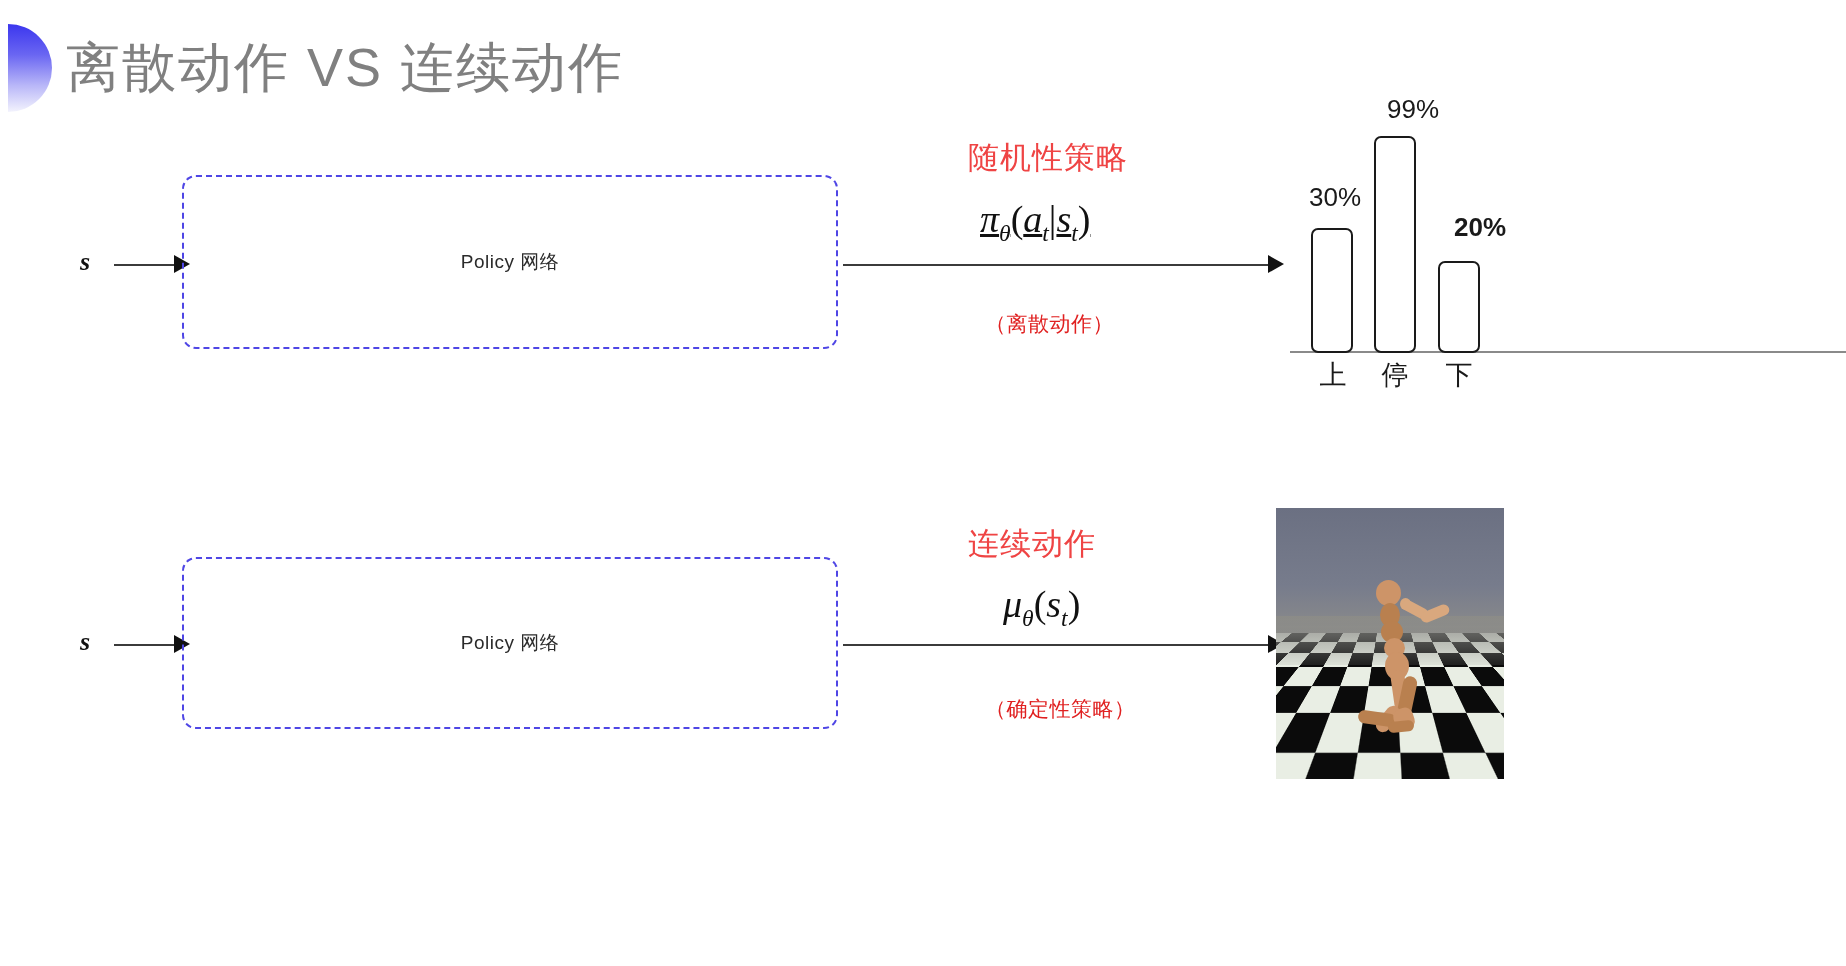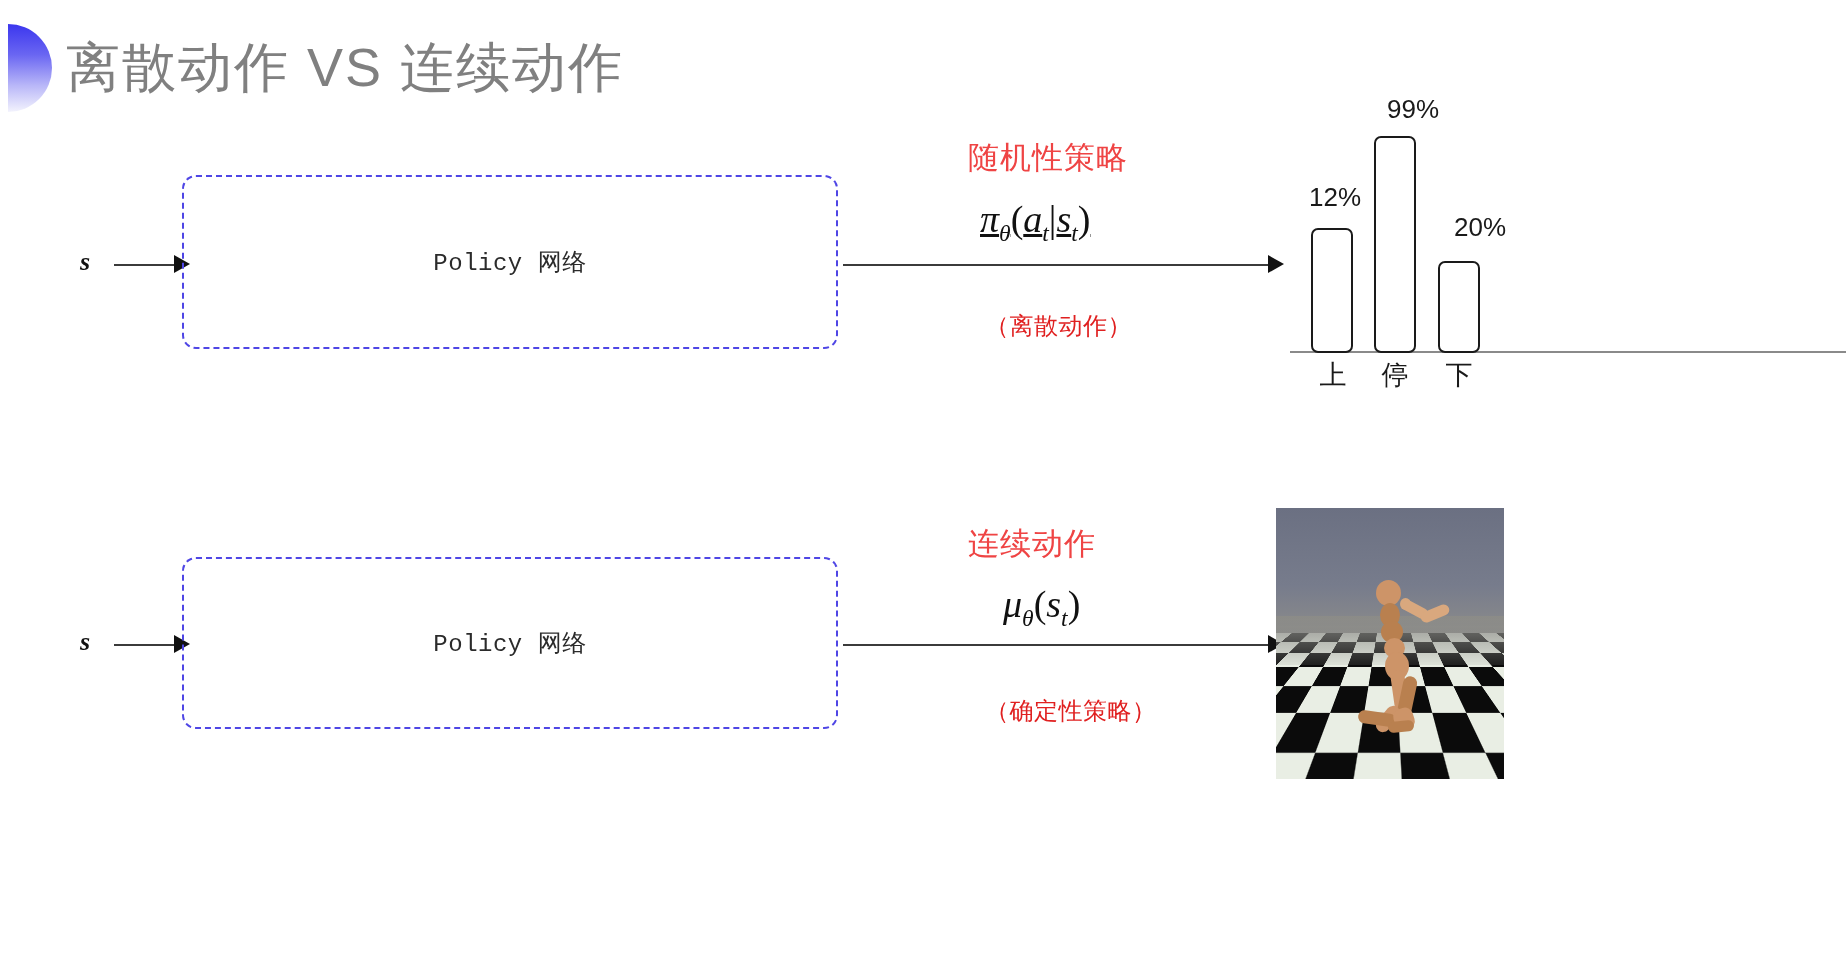--- a/index.html
+++ b/index.html
@@ -49,24 +49,23 @@
     box-sizing: border-box;
     background: transparent;
   }
   .policy-box .policy-label {
     position: absolute;
     left: 0;
     right: 0;
     top: 50%;
     transform: translateY(-50%);
     text-align: center;
-    font-size: 24px;
+    font-size: 19px;
     color: #2b2b2b;
     letter-spacing: 0.5px;
-    font-family: Liberation Mono, monospace;
   }
 
   
   .s-label {
     position: absolute;
     font-size: 26px;
     font-weight: 700;
     color: #111111;
     font-family: "Liberation Serif", "DejaVu Serif", serif;
     font-style: italic;
@@ -104,21 +103,21 @@
   .annot-formula .sub {
     font-size: 0.62em;
     vertical-align: sub;
     font-style: italic;
   }
   .annot-formula .upr {
     font-style: normal;
   }
   .annot-red {
     position: absolute;
-    font-size: 24px;
+    font-size: 21px;
     color: #e02020;
     white-space: nowrap;
     letter-spacing: 0.5px;
   }
 
   
   .chart {
     position: absolute;
   }
   .chart .baseline {
@@ -219,29 +218,29 @@
   <div class="annot-formula nosel" style="left:980px; top:197px;text-decoration:underline;">
     <span>π</span><span class="sub">θ</span><span class="upr">(</span><span>a</span><span class="sub">t</span><span class="upr">|</span><span>s</span><span class="sub">t</span><span class="upr">)</span>
   </div>
 
   <div class="annot-red nosel" style="left:985px; top:310px;">（离散动作）</div>
 
   <div class="chart" style="left:1290px; top:95px; width:556px; height:300px;">
 
     <div class="baseline" style="top:256px; width:556px;"></div>
 
-    <div class="bar-value nosel" style="left:0px; top:87px; width:90px;">12%</div>
+    <div class="bar-value nosel" style="left:0px; top:87px; width:90px;">30%</div>
     <div class="bar" style="left:21px; top:133px; width:42px; height:125px;"></div>
     <div class="bar-cat nosel" style="left:0px; top:262px; width:86px;">上</div>
 
     <div class="bar-value nosel" style="left:55px; top:-1px; width:136px;">99%</div>
     <div class="bar" style="left:84px; top:41px; width:42px; height:217px;"></div>
     <div class="bar-cat nosel" style="left:62px; top:262px; width:86px;">停</div>
 
-    <div class="bar-value nosel" style="left:122px; top:117px; width:136px;">20%</div>
+    <div class="bar-value nosel" style="left:122px; top:117px; width:136px;font-weight:bold;">20%</div>
     <div class="bar" style="left:148px; top:166px; width:42px; height:92px;"></div>
     <div class="bar-cat nosel" style="left:126px; top:262px; width:86px;">下</div>
   </div>
 
   <div class="s-label nosel" style="left:80px; top:627px;">s</div>
   <div class="arrow-line" style="left:114px; top:644px; width:62px;"></div>
   <div class="arrow-head" style="left:174px; top:635px;"></div>
 
   <div class="policy-box" style="left:182px; top:557px; width:656px; height:172px;">
     <div class="policy-label nosel">Policy 网络</div>

